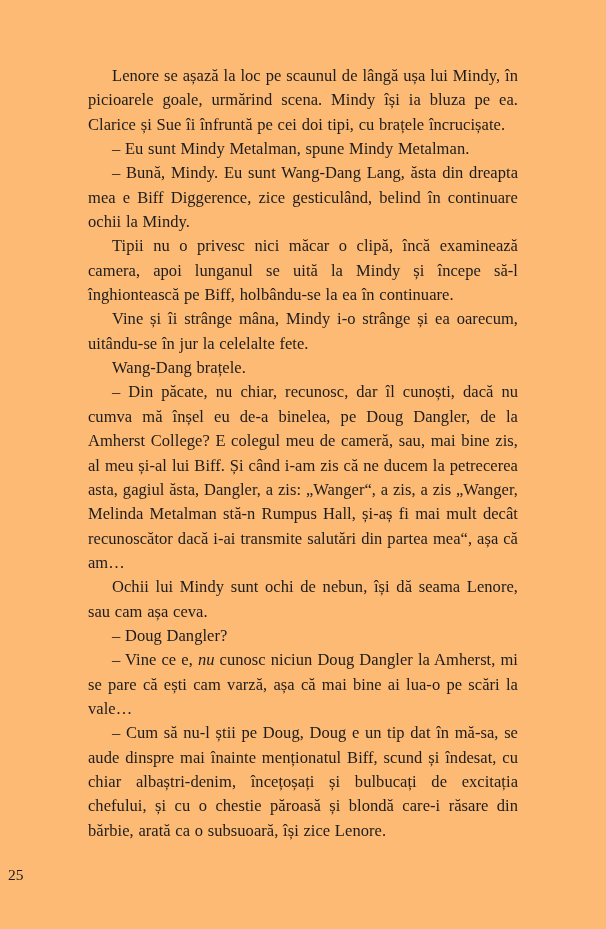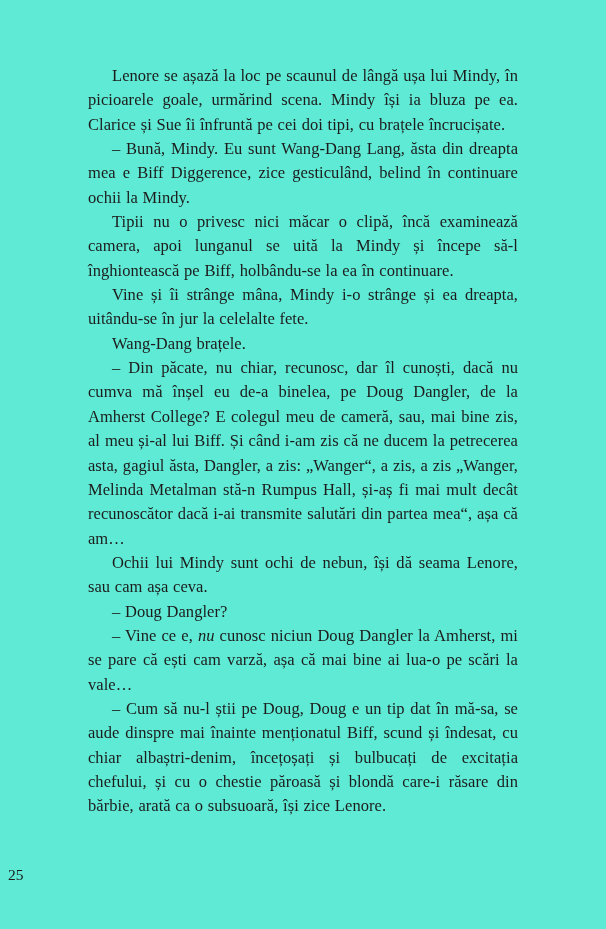--- a/index.html
+++ b/index.html
@@ -13,21 +13,21 @@
     overflow: hidden;
     font-family: "Liberation Serif", "DejaVu Serif", serif;
     color: #1c1c1c;
   }
   .page {
     position: relative;
     box-sizing: border-box;
     width: 606px;
     height: 929px;
     padding: 64px 44px 0 88px;
-    background: #5eead4;
+    background: #fdba74;
   }
   .text-block {
     width: 430px;
   }
   .para {
     margin: 0;
     text-indent: 24px;
     text-align: justify;
     font-size: 16.5px;
     line-height: 24.35px;
@@ -46,23 +46,24 @@
     font-size: 15.5px;
     color: #1c1c1c;
   }
 </style>
 </head>
 <body>
 
 <div class="page">
   <div class="text-block">
       <p class="para"><span>Lenore se așază la loc pe scaunul de lângă ușa lui Mindy, în picioarele goale, urmărind scena. Mindy își ia bluza pe ea. Clarice și Sue îi înfruntă pe cei doi tipi, cu brațele încrucișate.</span></p>
+      <p class="para"><span>– Eu sunt Mindy Metalman, spune Mindy Metalman.</span></p>
       <p class="para"><span>– Bună, Mindy. Eu sunt Wang-Dang Lang, ăsta din dreapta mea e Biff Diggerence, zice gesticulând, belind în continuare ochii la Mindy.</span></p>
       <p class="para"><span>Tipii nu o privesc nici măcar o clipă, încă examinează camera, apoi lunganul se uită la Mindy și începe să-l înghiontească pe Biff, holbându-se la ea în continuare.</span></p>
-      <p class="para"><span>Vine și îi strânge mâna, Mindy i-o strânge și ea dreapta, uitându-se în jur la celelalte fete.</span></p>
+      <p class="para"><span>Vine și îi strânge mâna, Mindy i-o strânge și ea oarecum, uitându-se în jur la celelalte fete.</span></p>
       <p class="para"><span>Wang-Dang brațele.</span></p>
       <p class="para"><span>– Din păcate, nu chiar, recunosc, dar îl cunoști, dacă nu cumva mă înșel eu de-a binelea, pe Doug Dangler, de la Amherst College? E colegul meu de cameră, sau, mai bine zis, al meu și-al lui Biff. Și când i-am zis că ne ducem la petrecerea asta, gagiul ăsta, Dangler, a zis: „Wanger“, a zis, a zis „Wanger, Melinda Metalman stă-n Rumpus Hall, și-aș fi mai mult decât recunoscător dacă i-ai transmite salutări din partea mea“, așa că am…</span></p>
       <p class="para"><span>Ochii lui Mindy sunt ochi de nebun, își dă seama Lenore, sau cam așa ceva.</span></p>
       <p class="para"><span>– Doug Dangler?</span></p>
       <p class="para"><span>– Vine ce e, </span><em>nu</em><span> cunosc niciun Doug Dangler la Amherst, mi se pare că ești cam varză, așa că mai bine ai lua-o pe scări la vale…</span></p>
       <p class="para"><span>– Cum să nu-l știi pe Doug, Doug e un tip dat în mă-sa, se aude dinspre mai înainte menționatul Biff, scund și îndesat, cu chiar albaștri-denim, încețoșați și bulbucați de excitația chefului, și cu o chestie păroasă și blondă care-i răsare din bărbie, arată ca o subsuoară, își zice Lenore.</span></p>
     </div>
   <div class="page-number">25</div>
 </div>
 

